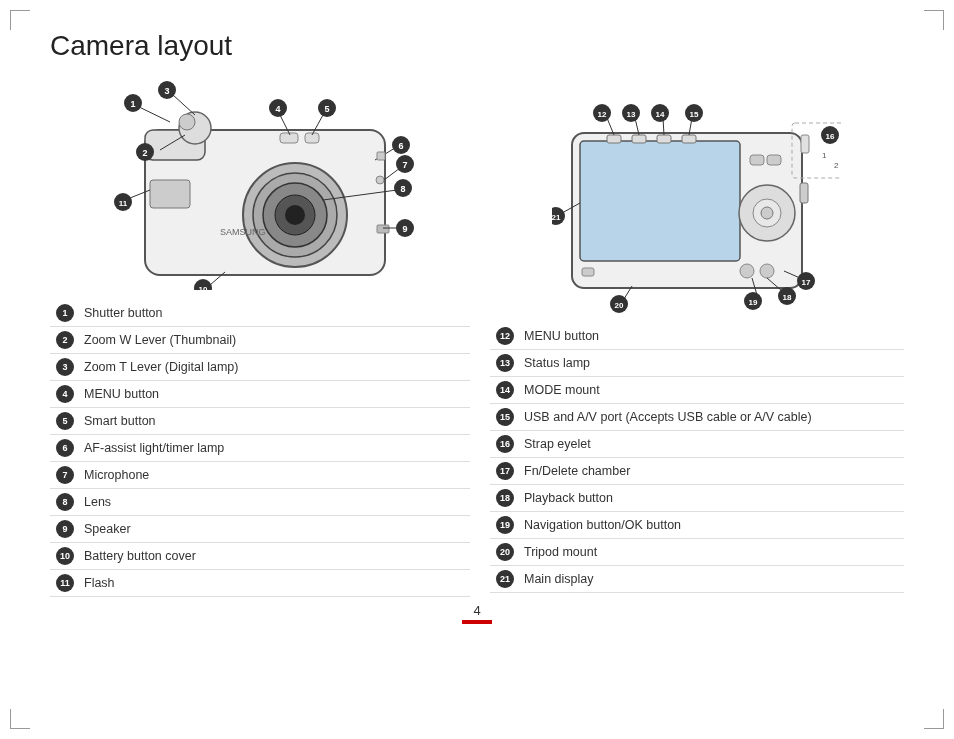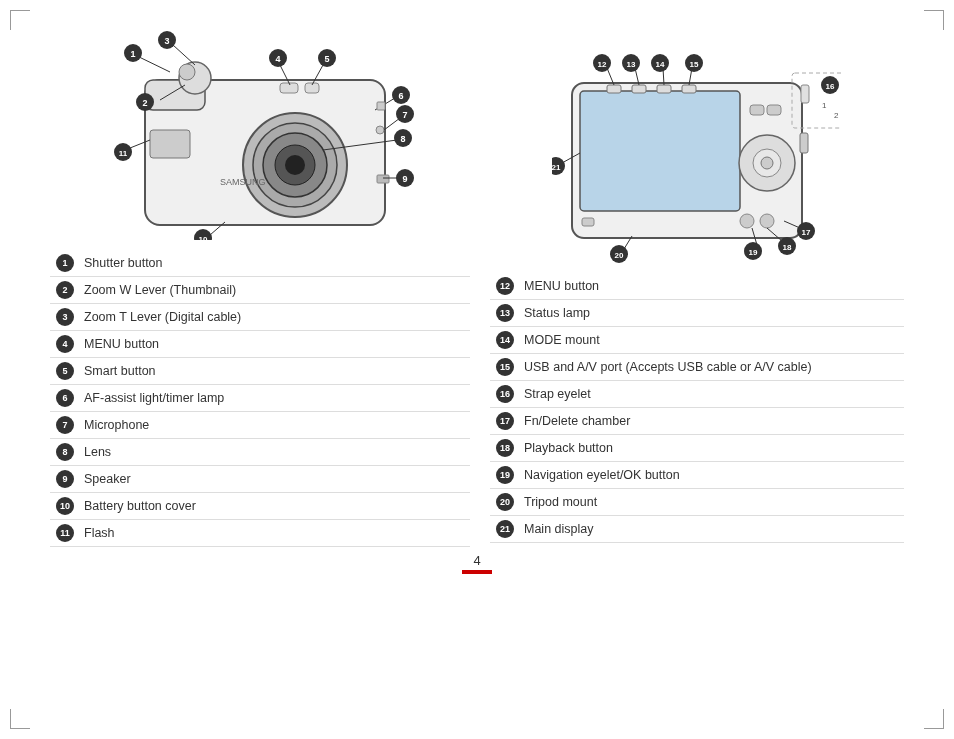--- a/index.html
+++ b/index.html
@@ -132,20 +132,21 @@
 </head>
 <body>
 
 <div class="page">
 
   <div class="corner-mark corner-tl"></div>
   <div class="corner-mark corner-tr"></div>
   <div class="corner-mark corner-bl"></div>
   <div class="corner-mark corner-br"></div>
 
+  <h1>Camera layout</h1>
 
   <div class="content-area">
 
     <div class="left-side">
 
       <div class="camera-diagram camera-front">
         <svg viewBox="0 0 310 210" class="camera-svg" xmlns="http://www.w3.org/2000/svg">
 
           <rect x="40" y="50" width="240" height="145" rx="15" ry="15" fill="#f0f0f0" stroke="#555" stroke-width="2"></rect>
 
@@ -222,21 +223,21 @@
             <tr>
     <td><span class="num-badge">1</span></td>
     <td>Shutter button</td>
   </tr>
             <tr>
     <td><span class="num-badge">2</span></td>
     <td>Zoom W Lever (Thumbnail)</td>
   </tr>
             <tr>
     <td><span class="num-badge">3</span></td>
-    <td>Zoom T Lever (Digital cable)</td>
+    <td>Zoom T Lever (Digital lamp)</td>
   </tr>
             <tr>
     <td><span class="num-badge">4</span></td>
     <td>MENU button</td>
   </tr>
             <tr>
     <td><span class="num-badge">5</span></td>
     <td>Smart button</td>
   </tr>
             <tr>
@@ -366,21 +367,21 @@
             <tr>
     <td><span class="num-badge">17</span></td>
     <td>Fn/Delete chamber</td>
   </tr>
             <tr>
     <td><span class="num-badge">18</span></td>
     <td>Playback button</td>
   </tr>
             <tr>
     <td><span class="num-badge">19</span></td>
-    <td>Navigation eyelet/OK button</td>
+    <td>Navigation button/OK button</td>
   </tr>
             <tr>
     <td><span class="num-badge">20</span></td>
     <td>Tripod mount</td>
   </tr>
             <tr>
     <td><span class="num-badge">21</span></td>
     <td>Main display</td>
   </tr>
           </tbody>

